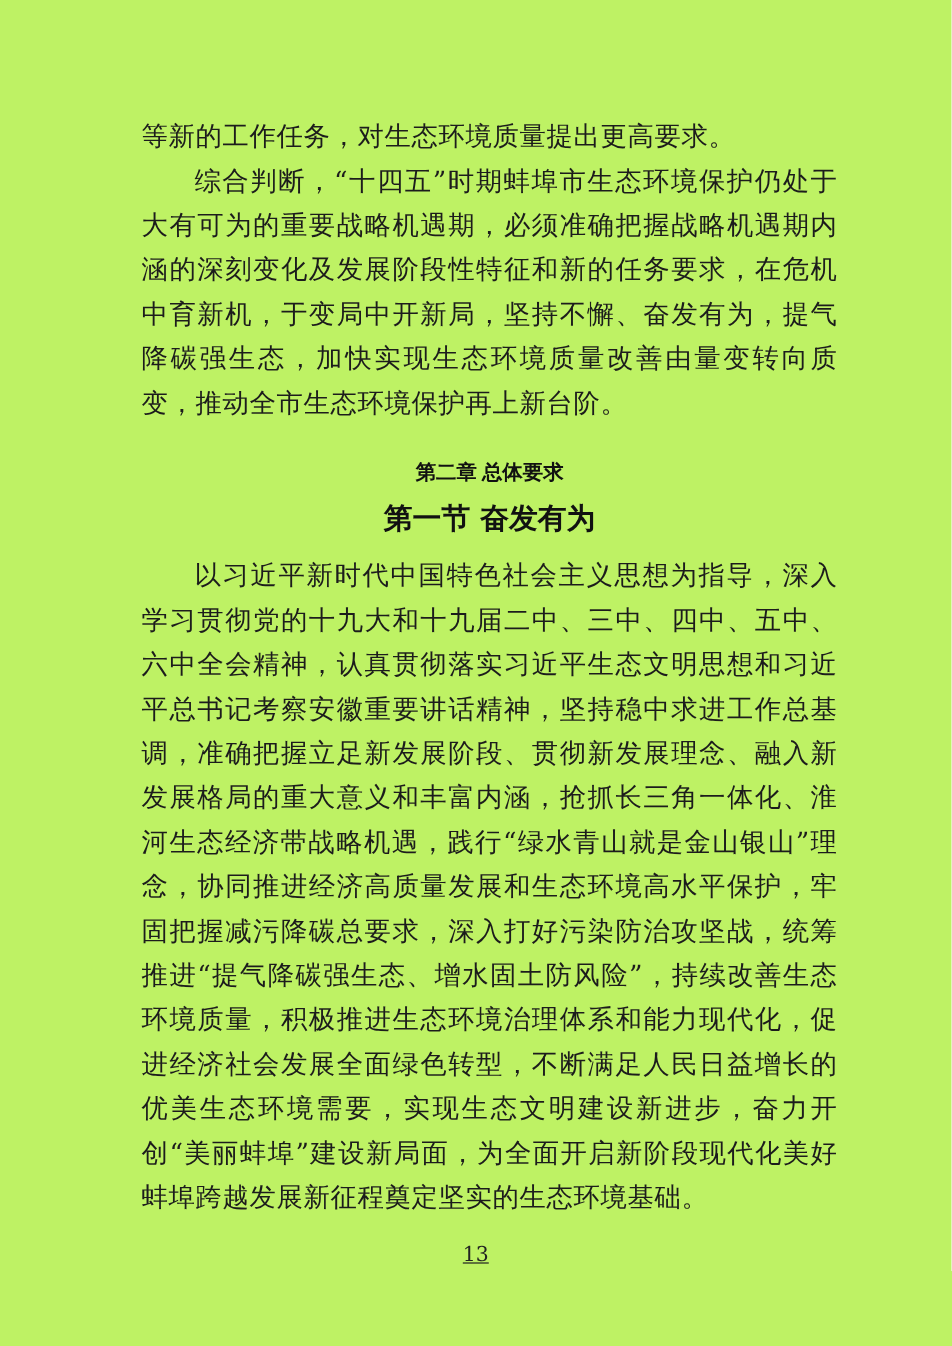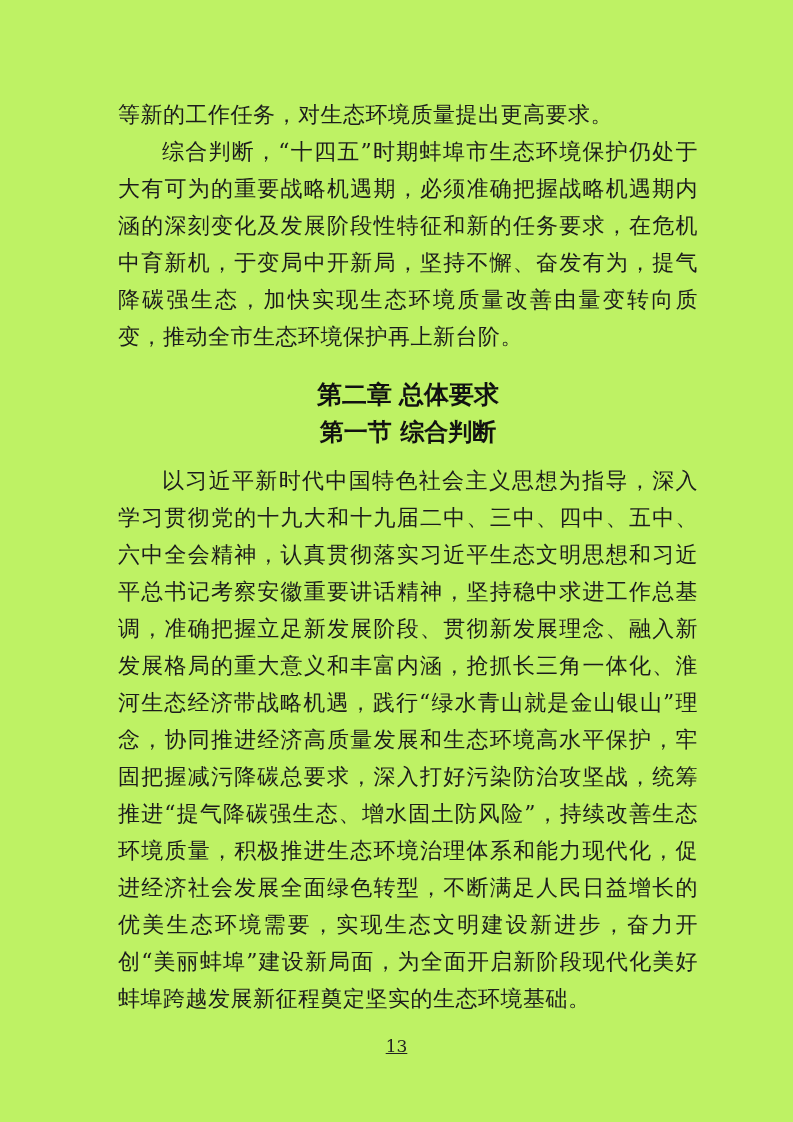--- a/index.html
+++ b/index.html
@@ -38,23 +38,23 @@
   .body-para.indented {
     text-indent: 2em;
   }
 
   .headings-block {
     text-align: center;
   }
 
   .chapter-heading {
     margin-top: 23px;
-    font-family: Liberation Sans, sans-serif;
+    font-family: Liberation Serif, serif;
     font-weight: bold;
-    font-size: 25px;
+    font-size: 17px;
     line-height: 32px;
     color: #111111;
   }
 
   .section-heading {
     margin-top: 7px;
     margin-bottom: 15px;
     font-family: "DejaVu Sans", "Liberation Sans", sans-serif;
     font-weight: bold;
     font-size: 24px;
@@ -82,21 +82,21 @@
 
 <div class="page">
   <div class="content">
 
     <p class="body-para">等新的工作任务，对生态环境质量提出更高要求。</p>
 
     <p class="body-para indented">综合判断，“十四五”时期蚌埠市生态环境保护仍处于大有可为的重要战略机遇期，必须准确把握战略机遇期内涵的深刻变化及发展阶段性特征和新的任务要求，在危机中育新机，于变局中开新局，坚持不懈、奋发有为，提气降碳强生态，加快实现生态环境质量改善由量变转向质变，推动全市生态环境保护再上新台阶。</p>
 
     <div class="headings-block">
       <div class="chapter-heading">第二章 总体要求</div>
-      <div class="section-heading">第一节 综合判断</div>
+      <div class="section-heading">第一节 奋发有为</div>
     </div>
 
     <p class="body-para indented">以习近平新时代中国特色社会主义思想为指导，深入学习贯彻党的十九大和十九届二中、三中、四中、五中、六中全会精神，认真贯彻落实习近平生态文明思想和习近平总书记考察安徽重要讲话精神，坚持稳中求进工作总基调，准确把握立足新发展阶段、贯彻新发展理念、融入新发展格局的重大意义和丰富内涵，抢抓长三角一体化、淮河生态经济带战略机遇，践行“绿水青山就是金山银山”理念，协同推进经济高质量发展和生态环境高水平保护，牢固把握减污降碳总要求，深入打好污染防治攻坚战，统筹推进“提气降碳强生态、增水固土防风险”，持续改善生态环境质量，积极推进生态环境治理体系和能力现代化，促进经济社会发展全面绿色转型，不断满足人民日益增长的优美生态环境需要，实现生态文明建设新进步，奋力开创“美丽蚌埠”建设新局面，为全面开启新阶段现代化美好蚌埠跨越发展新征程奠定坚实的生态环境基础。</p>
 
   </div>
 
   <div class="page-footer">
     <span class="page-number">13</span>
   </div>
 </div>

